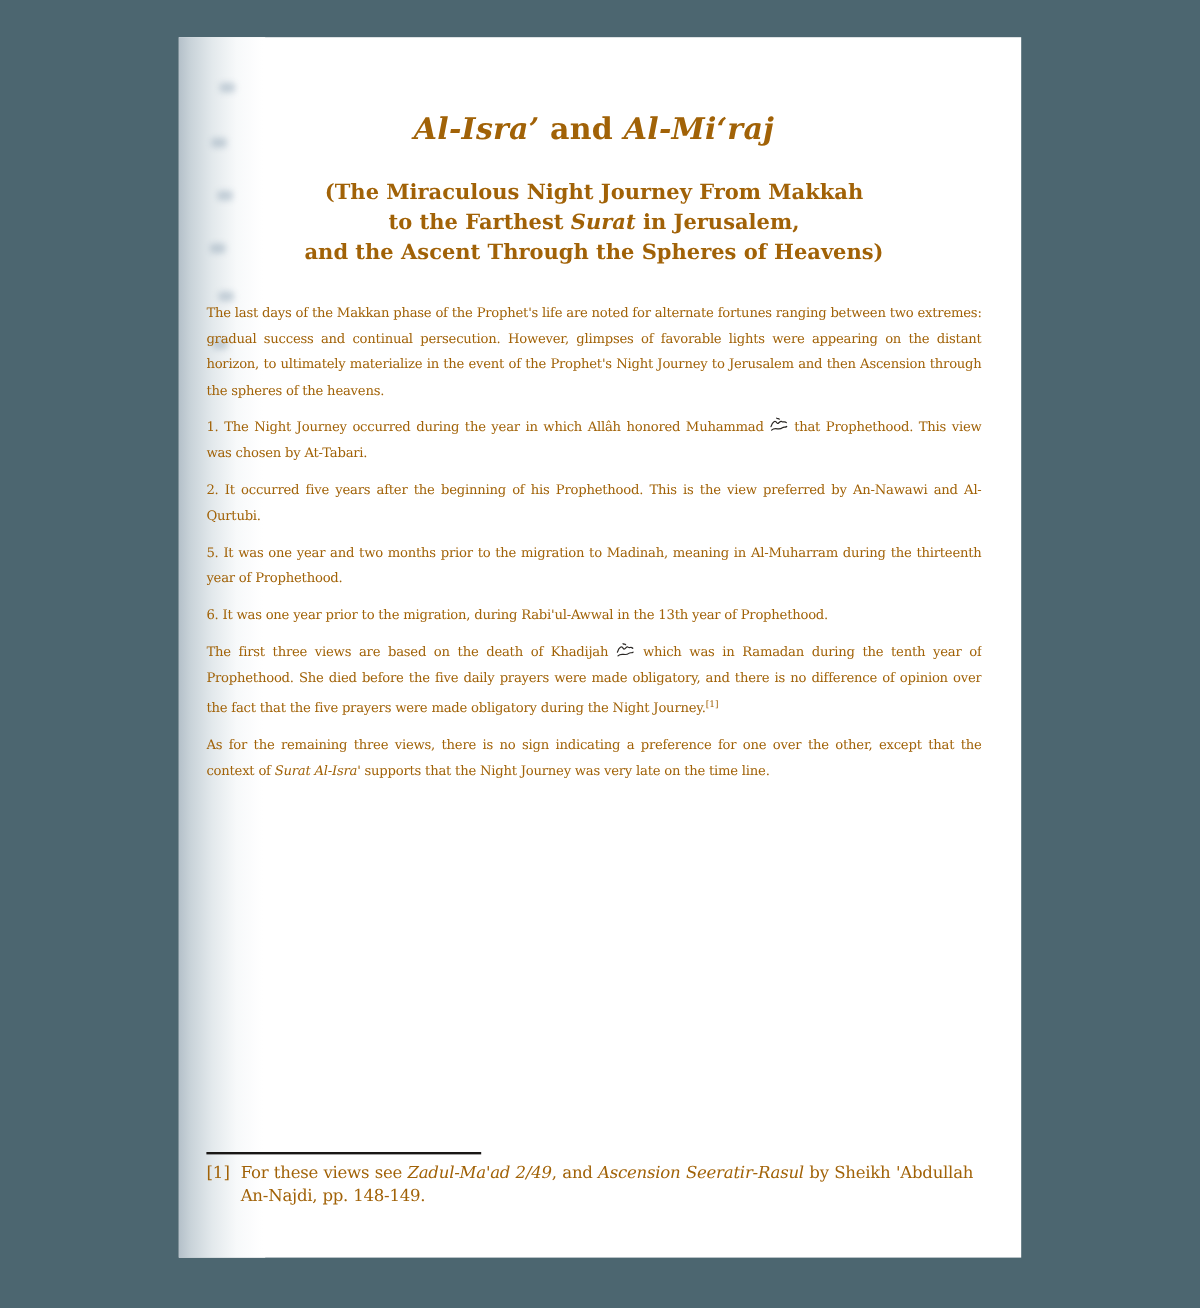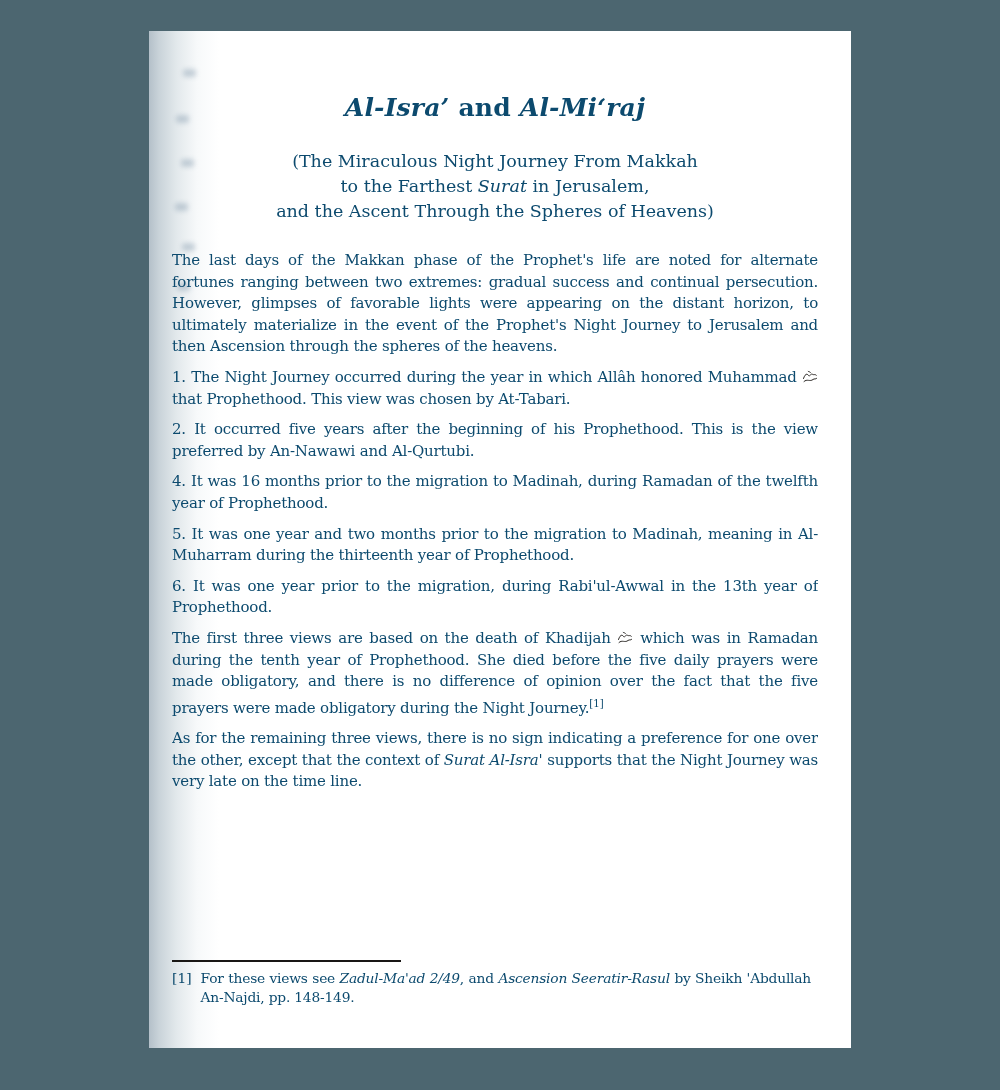--- a/index.html
+++ b/index.html
@@ -19,41 +19,41 @@
   .ghost{
     position:absolute;width:13px;height:8px;border-radius:3px;
     background:#8ba0b2;filter:blur(2.5px);opacity:.45;
   }
   .content{position:absolute;left:23px;right:33px;top:0;}
   h1.title{
     margin:62px 0 0 0;text-align:center;
     font-size:25px;font-weight:bold;line-height:30px;letter-spacing:.2px;
   }
   .subtitle{
-    margin-top:26px;text-align:center;font-weight:normal;
+    margin-top:26px;text-align:center;font-weight:bold;
     font-size:17.5px;line-height:25px;
   }
   .body-text{margin-top:26px;height:706px;overflow:hidden;}
   p.para{
     margin:0 0 9px 0;text-align:justify;
-    font-size:15px;line-height:21.6px;letter-spacing:-0.2px;
+    font-size:11px;line-height:21.6px;letter-spacing:-0.2px;
   }
   .i{font-style:italic;}
   .sup{vertical-align:super;font-size:0.68em;letter-spacing:0;}
   .hon{display:inline-block;vertical-align:-2px;line-height:0;color:#2a2724;}
   .footnote{position:absolute;left:23px;right:40px;top:929px;}
   .footnote-rule{width:229px;height:2px;background:#191715;margin-bottom:7px;}
   .footnote-body{display:flex;gap:9px;font-size:13.8px;line-height:19px;}
   .footnote-marker{flex:0 0 auto;}
   .footnote-text{flex:1 1 auto;text-align:justify;letter-spacing:-0.2px;}
 </style>
 </head>
 <body style="background: rgb(76, 102, 112);">
 
-<div class="page" style="background: rgb(255, 255, 255); color: #0c4a6e;">
+<div class="page" style="background: rgb(255, 255, 255); color: #a16207;">
 
   <div class="gutter"></div>
   <i class="ghost" style="left:34px;top:38px;"></i>
   <i class="ghost" style="left:27px;top:84px;"></i>
   <i class="ghost" style="left:32px;top:128px;"></i>
   <i class="ghost" style="left:26px;top:172px;"></i>
   <i class="ghost" style="left:33px;top:212px;"></i>
   <i class="ghost" style="left:28px;top:252px;"></i>
 
   <div class="content">
@@ -65,21 +65,20 @@
       <div><span>to the Farthest </span><span class="i">Surat</span><span> in Jerusalem,</span></div>
       <div><span>and the Ascent Through the Spheres of Heavens)</span></div>
     </div>
 
     <div class="body-text">
         <p class="para"><span>The last days of the Makkan phase of the Prophet's life are noted for alternate fortunes ranging between two extremes: gradual success and continual persecution. However, glimpses of favorable lights were appearing on the distant horizon, to ultimately materialize in the event of the Prophet's Night Journey to Jerusalem and then Ascension through the spheres of the heavens.</span></p>
         <p class="para"><span>1. The Night Journey occurred during the year in which Allâh honored Muhammad </span><span class="hon"><svg width="16" height="14" viewBox="0 0 16 14" aria-hidden="true">
               <path d="M1.5 8.5 C3 4,5 3,6.5 5.5 C7.5 7.2,9 3,10.5 4.3 C11.6 5.2,13 3.8,14.3 5.2 M2 11.5 C5 8.5,8 12,11 9.5 C12.4 8.3,13.4 9.6,14.6 8.4 M6.2 1.4 C7 2.1,7.8 1.5,8.4 2.3" stroke="currentColor" stroke-width="1" fill="none" stroke-linecap="round"></path>
             </svg></span><span> that Prophethood. This view was chosen by At-Tabari.</span></p>
         <p class="para"><span>2. It occurred five years after the beginning of his Prophethood. This is the view preferred by An-Nawawi and Al-Qurtubi.</span></p>
-        <p class="para"><span>4. It was 16 months prior to the migration to Madinah, during Ramadan of the twelfth year of Prophethood.</span></p>
         <p class="para"><span>5. It was one year and two months prior to the migration to Madinah, meaning in Al-Muharram during the thirteenth year of Prophethood.</span></p>
         <p class="para"><span>6. It was one year prior to the migration, during Rabi'ul-Awwal in the 13th year of Prophethood.</span></p>
         <p class="para"><span>The first three views are based on the death of Khadijah </span><span class="hon"><svg width="16" height="14" viewBox="0 0 16 14" aria-hidden="true">
               <path d="M1.5 8.5 C3 4,5 3,6.5 5.5 C7.5 7.2,9 3,10.5 4.3 C11.6 5.2,13 3.8,14.3 5.2 M2 11.5 C5 8.5,8 12,11 9.5 C12.4 8.3,13.4 9.6,14.6 8.4 M6.2 1.4 C7 2.1,7.8 1.5,8.4 2.3" stroke="currentColor" stroke-width="1" fill="none" stroke-linecap="round"></path>
             </svg></span><span> which was in Ramadan during the tenth year of Prophethood. She died before the five daily prayers were made obligatory, and there is no difference of opinion over the fact that the five prayers were made obligatory during the Night Journey.</span><span class="sup">[1]</span></p>
         <p class="para"><span>As for the remaining three views, there is no sign indicating a preference for one over the other, except that the context of </span><span class="i">Surat Al-Isra'</span><span> supports that the Night Journey was very late on the time line.</span></p>
       </div>
 
   </div>
 

